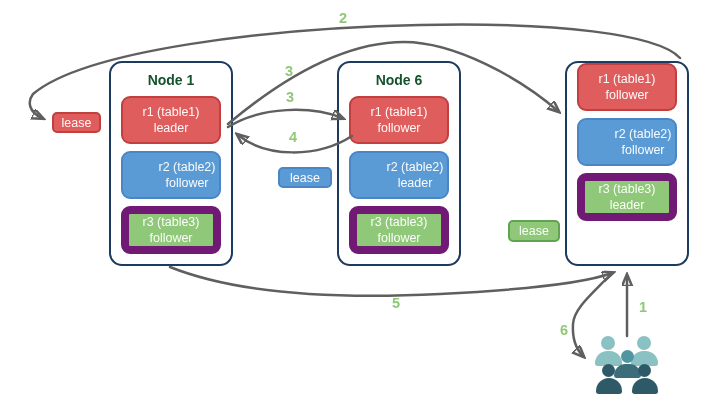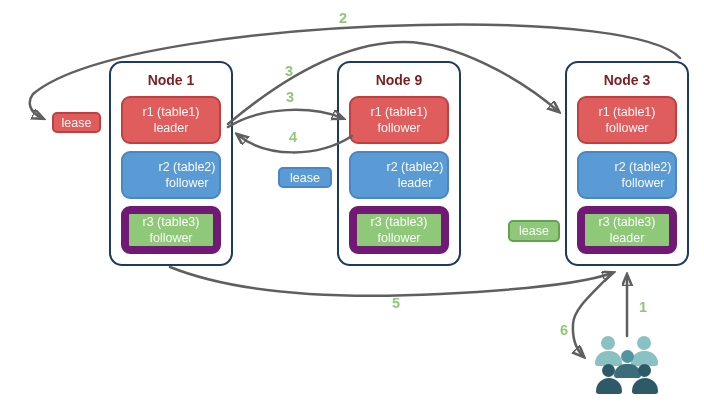--- a/index.html
+++ b/index.html
@@ -3,21 +3,21 @@
 <meta charset="utf-8">
 <style>
   html,body{margin:0;padding:0;background:#fff;}
   .canvas{position:relative;width:704px;height:405px;background:#ffffff;
           font-family:"Liberation Sans", sans-serif;overflow:hidden;}
 
   
   .node{position:absolute;top:61px;width:124px;height:205px;background:#fff;
         border:2px solid #1d3a5f;border-radius:13px;box-sizing:border-box;z-index:2;}
   .node-1{left:109px}.node-2{left:337px}.node-3{left:565px}
-  .node-title{text-align:center;font-weight:bold;font-size:14px;color:#7f1d1d;
+  .node-title{text-align:center;font-weight:bold;font-size:14px;color:#14532d;
               margin-top:9px;margin-bottom:8px;}
   .replica{width:calc(100% - 20px);height:48px;margin:0 auto 7px auto;border-radius:9px;
            color:rgba(255,255,255,0.96);font-size:12.5px;line-height:1.3;text-align:left;
            display:flex;flex-direction:column;align-items:center;justify-content:center;
            box-sizing:border-box;}
   .replica.red{background:#e05d5d;border:2px solid #c13f3f;}
   .replica.blue{background:#5b9bd5;border:2px solid #4a86c6;padding-left:32px;}
   .replica.green{background:#8ec878;border:8px solid #701a75;}
 
   
@@ -69,37 +69,36 @@
       <div>r2 (table2)</div>
       <div>follower</div>
     </div>
     <div class="replica green">
       <div>r3 (table3)</div>
       <div>follower</div>
     </div>
   </div>
 
   <div class="node node-2">
-    <div class="node-title">Node 9</div>
+    <div class="node-title">Node 6</div>
     <div class="replica red">
       <div>r1 (table1)</div>
       <div>follower</div>
     </div>
     <div class="replica blue">
       <div>r2 (table2)</div>
       <div>leader</div>
     </div>
     <div class="replica green">
       <div>r3 (table3)</div>
       <div>follower</div>
     </div>
   </div>
 
   <div class="node node-3">
-    <div class="node-title">Node 3</div>
     <div class="replica red">
       <div>r1 (table1)</div>
       <div>follower</div>
     </div>
     <div class="replica blue">
       <div>r2 (table2)</div>
       <div>follower</div>
     </div>
     <div class="replica green">
       <div>r3 (table3)</div>

